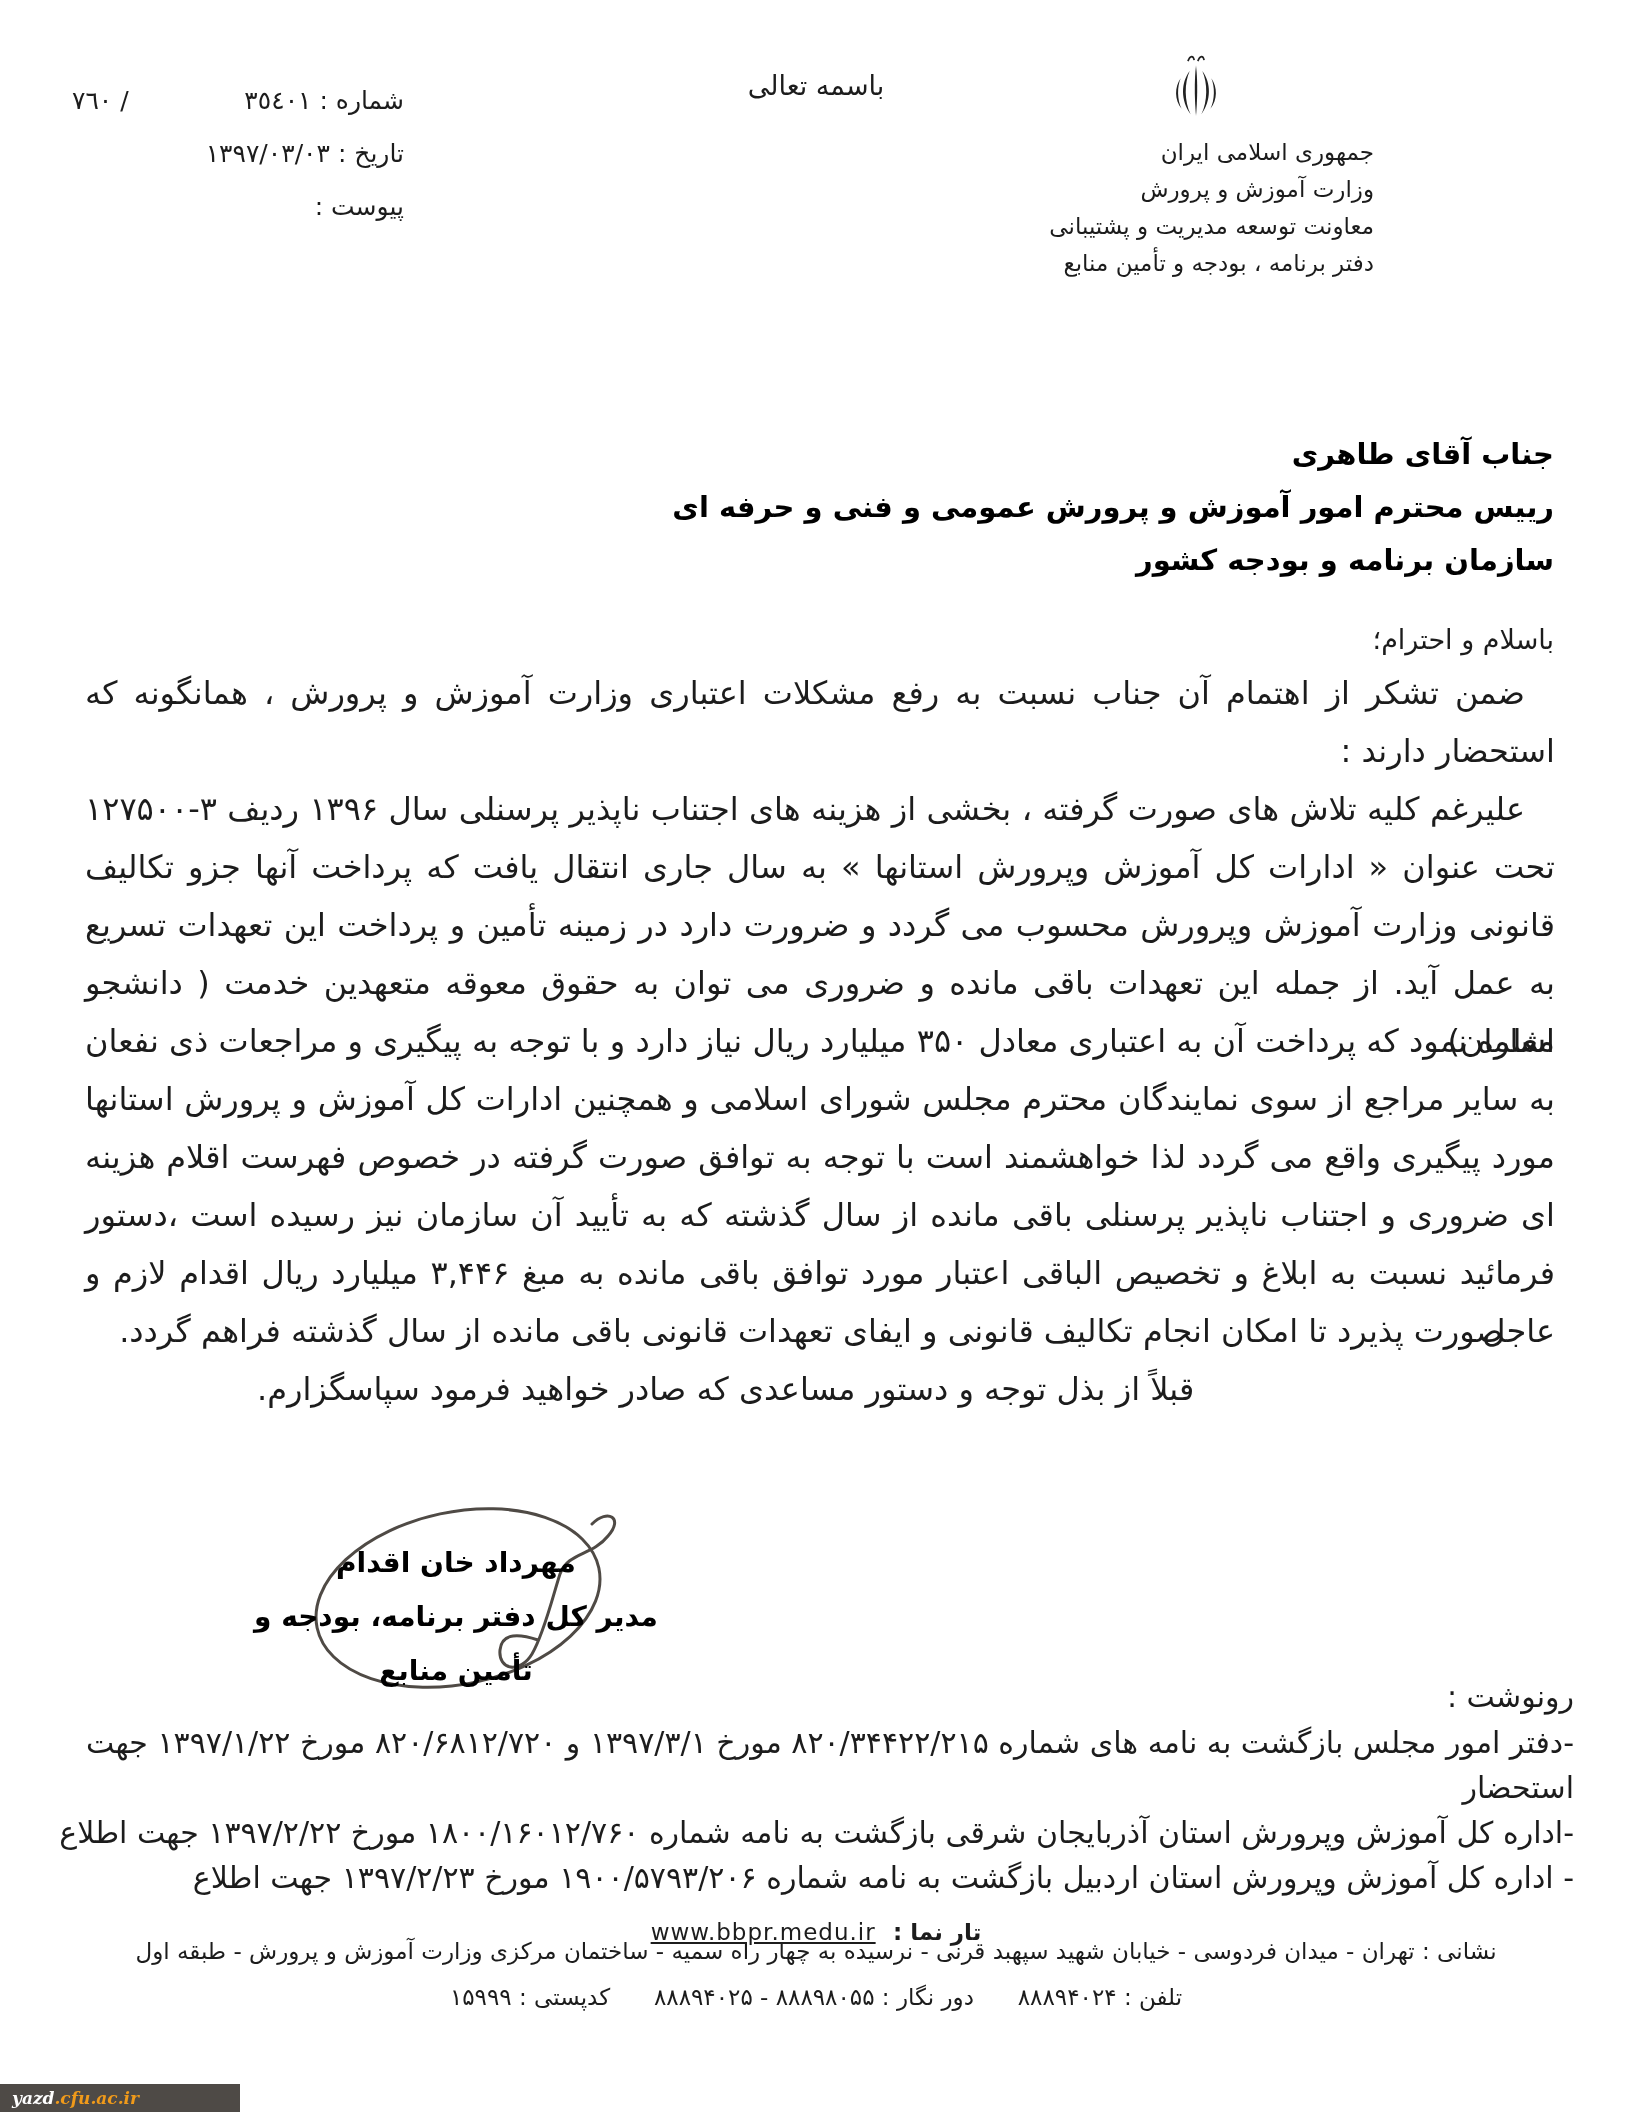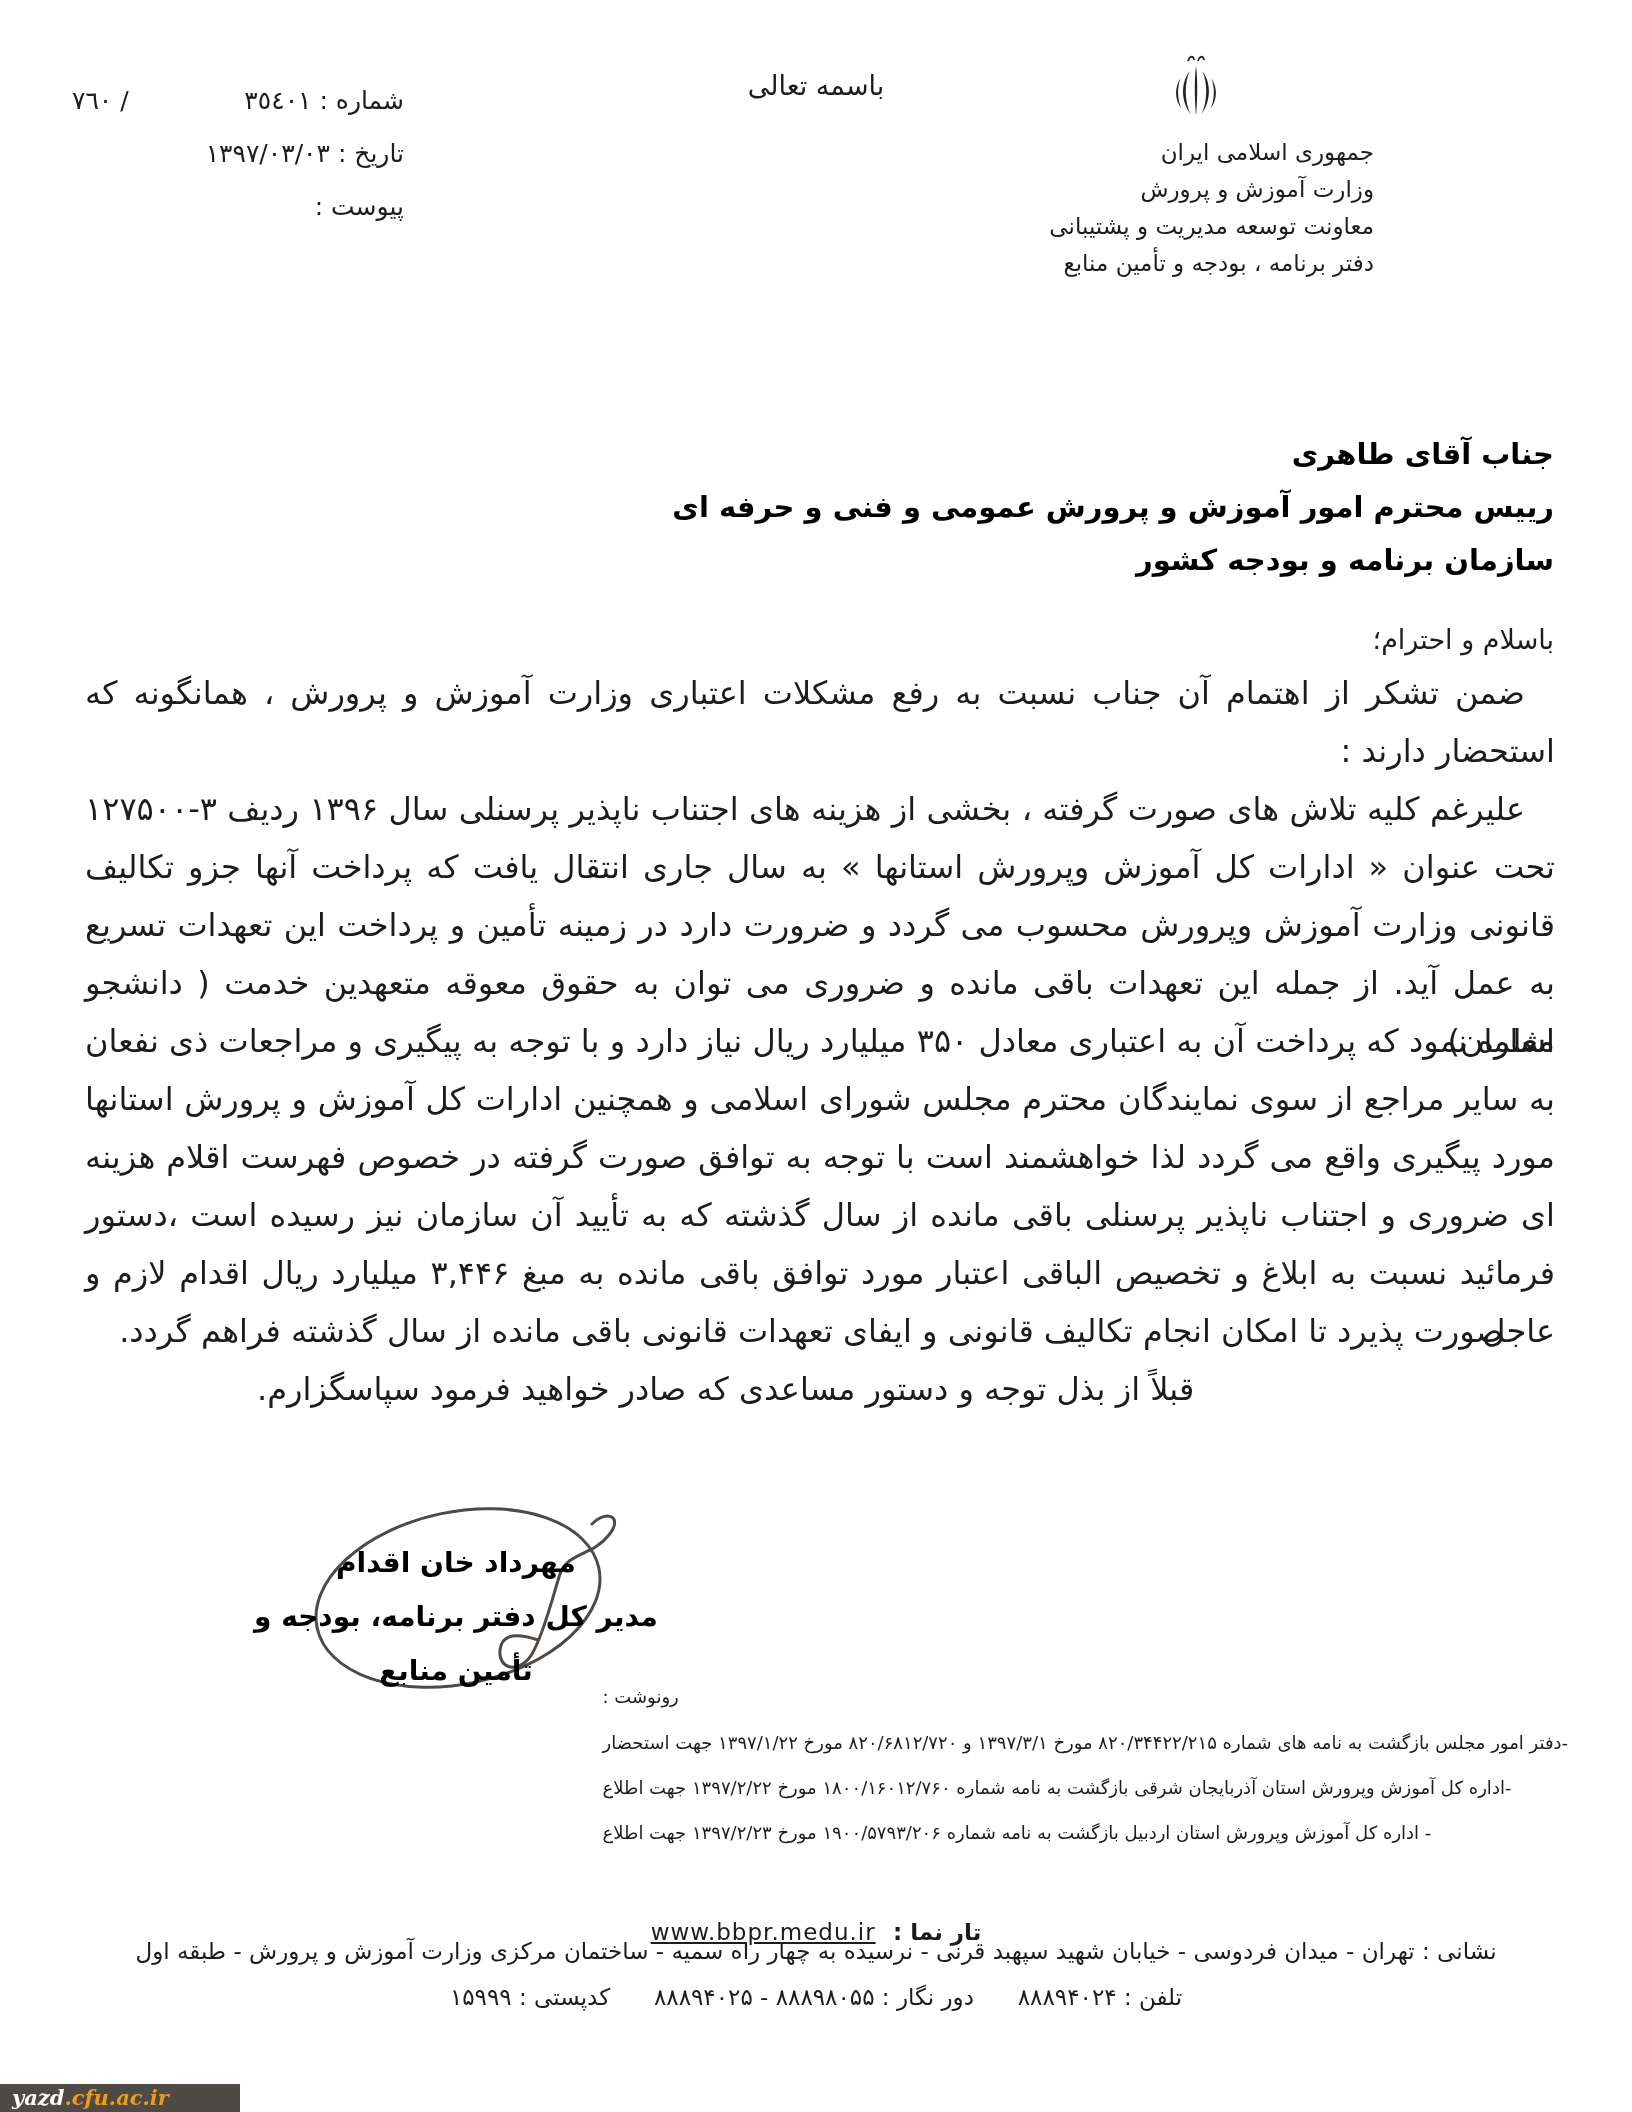--- a/index.html
+++ b/index.html
@@ -60,22 +60,22 @@
   
   .signature {
     position:absolute; left:228px; top:1536px; width:456px;
     text-align:center; direction:rtl;
     font-weight:bold; font-size:28px; line-height:54px; color:#000;
   }
   .sig-swirl { position:absolute; left:292px; top:1496px; pointer-events:none; }
 
   
   .copies {
-    position:absolute; right:64px; top:1682px;
-    direction:rtl; text-align:left; font-size:18px;
+    position:absolute; right:58px; top:1682px;
+    direction:rtl; text-align:right; font-size:30px;
   }
   .copies-label { line-height:30px; margin-bottom:8px; }
   .copy-line { line-height:45px; }
 
   
   .footer-line {
     position:absolute; left:0; width:100%;
     text-align:center; direction:rtl; font-size:23px;
   }
   .footer-address { top:1938px; }
@@ -86,21 +86,21 @@
     direction:ltr; unicode-bidi:embed;
     text-decoration:underline; font-family:"DejaVu Sans", sans-serif;
     margin-right:10px; letter-spacing:1px;
   }
 
   
   .watermark {
     position:absolute; left:0; top:2084px; width:240px; height:28px;
     display:flex; align-items:center; padding-left:12px; box-sizing:border-box;
     font-family:"DejaVu Serif", serif; font-style:italic; font-weight:bold;
-    font-size:21px; line-height:28px;
+    font-size:17px; line-height:28px;
   }
 </style>
 </head>
 <body>
 
 <div class="page">
 
   <div class="meta-block">
     <div class="meta-row">
       <span>

